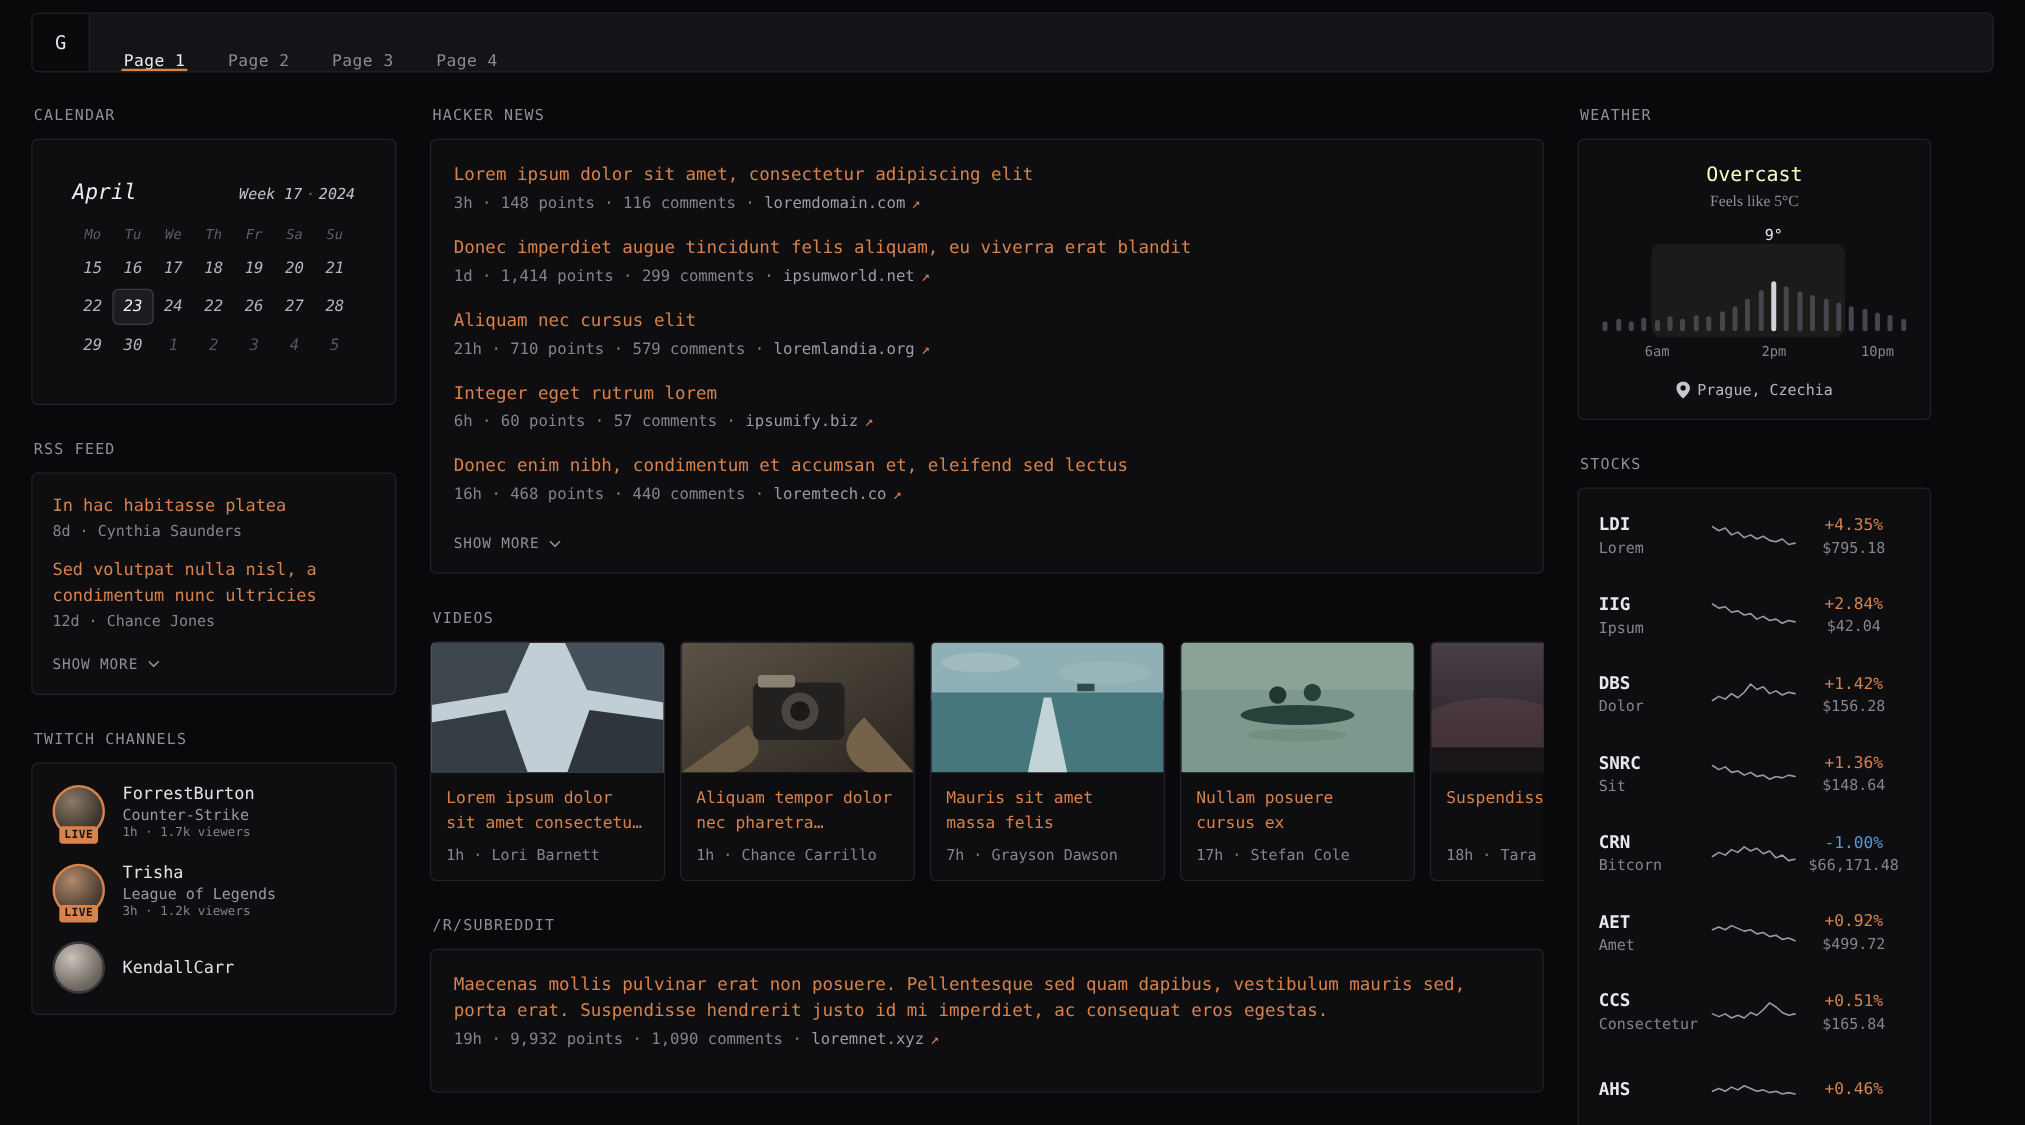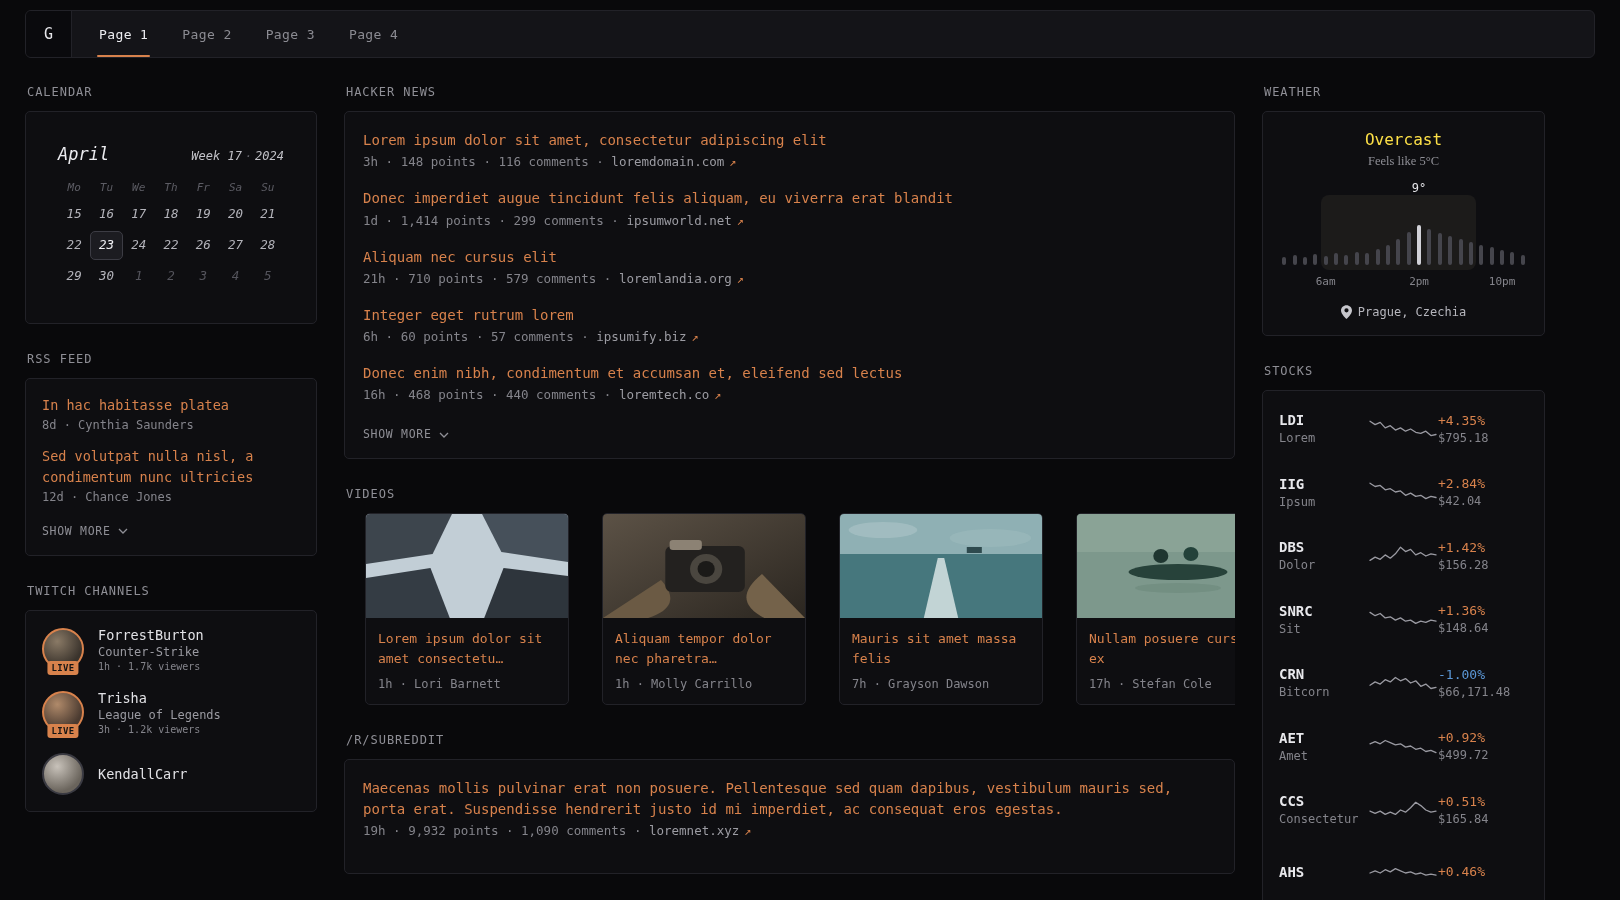--- a/index.html
+++ b/index.html
@@ -14,21 +14,21 @@
   }
   *{margin:0;padding:0;box-sizing:border-box;}
   html,body{width:1620px;height:900px;overflow:hidden;background:var(--bg);
     color:var(--text);font-family:"DejaVu Sans Mono","Liberation Mono",monospace;}
 
   
   .topbar{display:flex;align-items:stretch;height:48px;margin:10px 25px 0;
     background:#141418;border:1px solid var(--border);border-radius:6px;overflow:hidden;}
   .logo{width:46px;display:flex;align-items:center;justify-content:center;
     background:#0a0a0d;border-right:1px solid var(--border);color:#e6e6ea;font-size:15px;}
-  .tabs{display:flex;margin-left:10px;}
+  .tabs{display:flex;margin-left:10px;align-items:flex-end;}
   .tab{position:relative;background:none;border:none;color:#8b8b92;font:inherit;
     font-size:13px;padding:0 17px;cursor:pointer;letter-spacing:.03em;}
   .tab.active{color:#ececf0;}
   .tab.active::after{content:"";position:absolute;left:15px;right:15px;bottom:0;
     height:2px;background:var(--accent);border-radius:1px;}
 
   
   .main{display:grid;grid-template-columns:292px 891px 283px;gap:27px;
     padding:27px 75px 0 25px;align-items:start;}
   .section{margin-bottom:28px;}
@@ -73,52 +73,52 @@
   .channel.offline .avatar{border-color:#3a3a42;}
   .live-badge{position:absolute;left:50%;bottom:-5px;transform:translateX(-50%);
     background:var(--accent);color:#141414;font-size:9px;font-weight:bold;
     padding:2px 4px;border-radius:3px;letter-spacing:.04em;}
   .ch-name{font-size:13.5px;color:#e2e2e6;}
   .ch-game{font-size:12px;color:#9a9aa1;margin-top:2px;}
   .ch-meta{font-size:10px;color:var(--dim);margin-top:2px;}
 
   
   .videos-row{display:flex;gap:12px;overflow:hidden;}
-  .video-card{flex:none;width:204px;background:var(--card);border:1px solid var(--border);
-    border-radius:5px;overflow:hidden;cursor:pointer;margin-left:21px;}
+  .video-card{flex:none;width:188px;background:var(--card);border:1px solid var(--border);
+    border-radius:5px;overflow:hidden;cursor:pointer;}
   .video-thumb{width:100%;height:104px;}
   .video-thumb svg{width:100%;height:100%;display:block;}
   .video-body{padding:11px 12px 13px;}
   .video-title{font-size:13px;line-height:1.5;color:var(--accent);height:39px;overflow:hidden;}
   .video-meta{font-size:12px;color:var(--dim);margin-top:9px;white-space:nowrap;}
 
   
   .weather{padding:18px 16px 16px;text-align:center;}
-  .w-cond{font-size:16px;color:#fde047;}
+  .w-cond{font-size:16px;color:#fef9c3;}
   .w-feels{font-size:12.5px;color:#8f8f96;margin-top:5px;font-family:Liberation Serif, serif;}
   .w-chart{position:relative;height:60px;margin-top:36px;}
   .w-band{position:absolute;top:-10px;bottom:-5px;background:rgba(214,192,158,0.07);border-radius:8px;}
   .w-bars{position:absolute;inset:0;display:flex;align-items:flex-end;}
   .w-barcol{flex:1;display:flex;justify-content:center;}
   .w-bar{width:4px;border-radius:2px;background:#45454c;}
   .w-bar.hl{background:#d2d2d8;}
   .w-peak{position:absolute;font-size:12px;color:#e6e6ea;transform:translateX(-50%);top:-24px;}
   .w-times{position:relative;height:14px;margin-top:10px;}
   .w-time{position:absolute;transform:translateX(-50%);font-size:11px;color:var(--dim);}
   .w-loc{margin-top:16px;display:flex;align-items:center;justify-content:center;
     gap:6px;font-size:12px;color:#b6b6bd;}
 
   
   .stocks{padding:6px 16px;}
   .stock-row{display:flex;align-items:center;height:63.5px;cursor:pointer;}
   .stock-left{width:88px;}
   .stock-ticker{font-size:14px;color:#e8e8ec;font-weight:bold;}
   .stock-name{font-size:12px;color:var(--dim);margin-top:3px;white-space:nowrap;overflow:hidden;}
   .stock-spark{flex:1;display:flex;justify-content:center;}
-  .stock-right{width:90px;text-align:left;}
+  .stock-right{width:90px;text-align:center;}
   .stock-change{font-size:13px;color:var(--accent);}
   .stock-change.down{color:var(--neg);}
   .stock-price{font-size:12px;color:var(--dim);margin-top:3px;white-space:nowrap;}
 </style>
 </head>
 <body>
 
 <header class="topbar">
   <div class="logo">G</div>
   <nav class="tabs">
@@ -306,21 +306,21 @@
                 <path d="M0 104 L54 66 Q76 92 42 104 Z" fill="#6b5a44"></path>
                 <path d="M188 104 L148 60 Q118 86 150 104 Z" fill="#74624a"></path>
                 <rect x="58" y="32" width="74" height="46" rx="6" fill="#23211f"></rect>
                 <rect x="62" y="26" width="30" height="10" rx="3" fill="#8c8274"></rect>
                 <circle cx="96" cy="55" r="15" fill="#4a463f"></circle>
                 <circle cx="96" cy="55" r="8" fill="#1b1a18"></circle>
               </svg>
             </div>
             <div class="video-body">
               <div class="video-title">Aliquam tempor dolor nec pharetra…</div>
-              <div class="video-meta">1h · Molly Carrillo</div>
+              <div class="video-meta">1h · Chance Carrillo</div>
             </div>
           </div>
           <div class="video-card">
             <div class="video-thumb">
               <svg viewBox="0 0 188 104" preserveAspectRatio="none">
                 <rect width="188" height="46" fill="#8fb0b4"></rect>
                 <rect y="40" width="188" height="64" fill="#46777d"></rect>
                 <ellipse cx="40" cy="16" rx="32" ry="8" fill="#a8c2c4" opacity=".7"></ellipse>
                 <ellipse cx="140" cy="24" rx="38" ry="9" fill="#9dbabd" opacity=".6"></ellipse>
                 <polygon points="78,104 110,104 97,44 91,44" fill="#d8e4e4" opacity=".85"></polygon>

